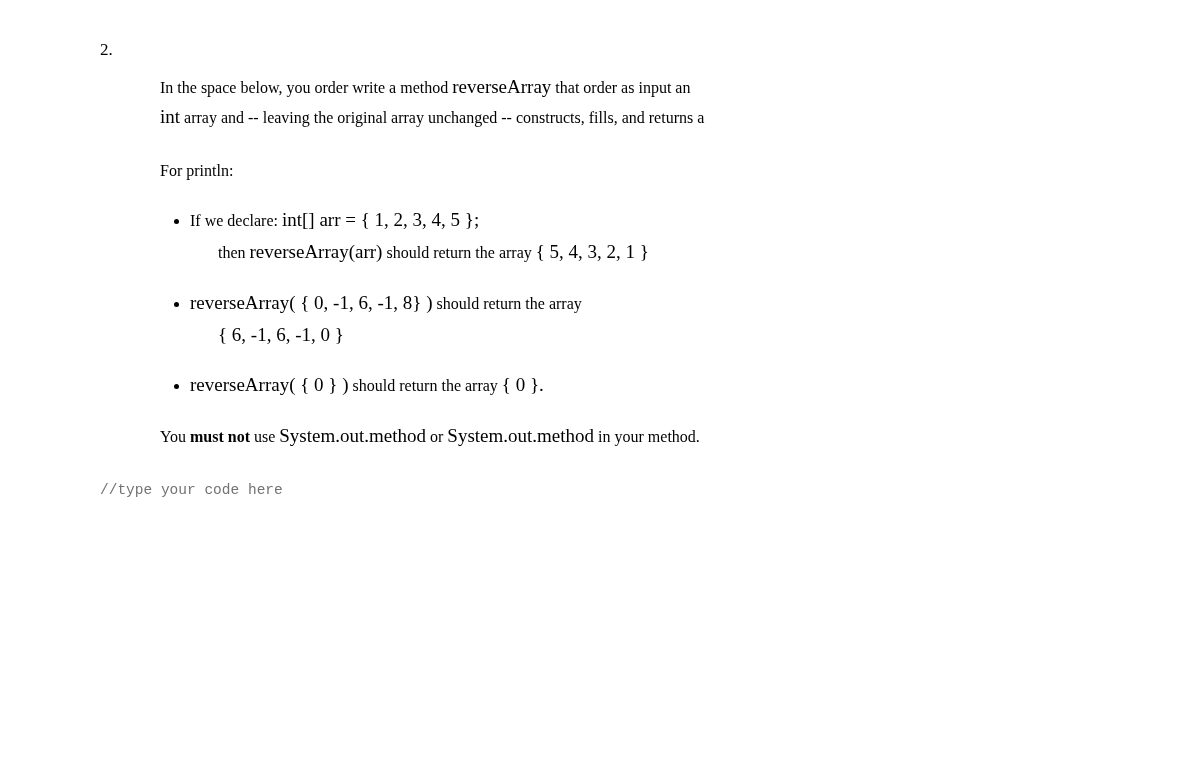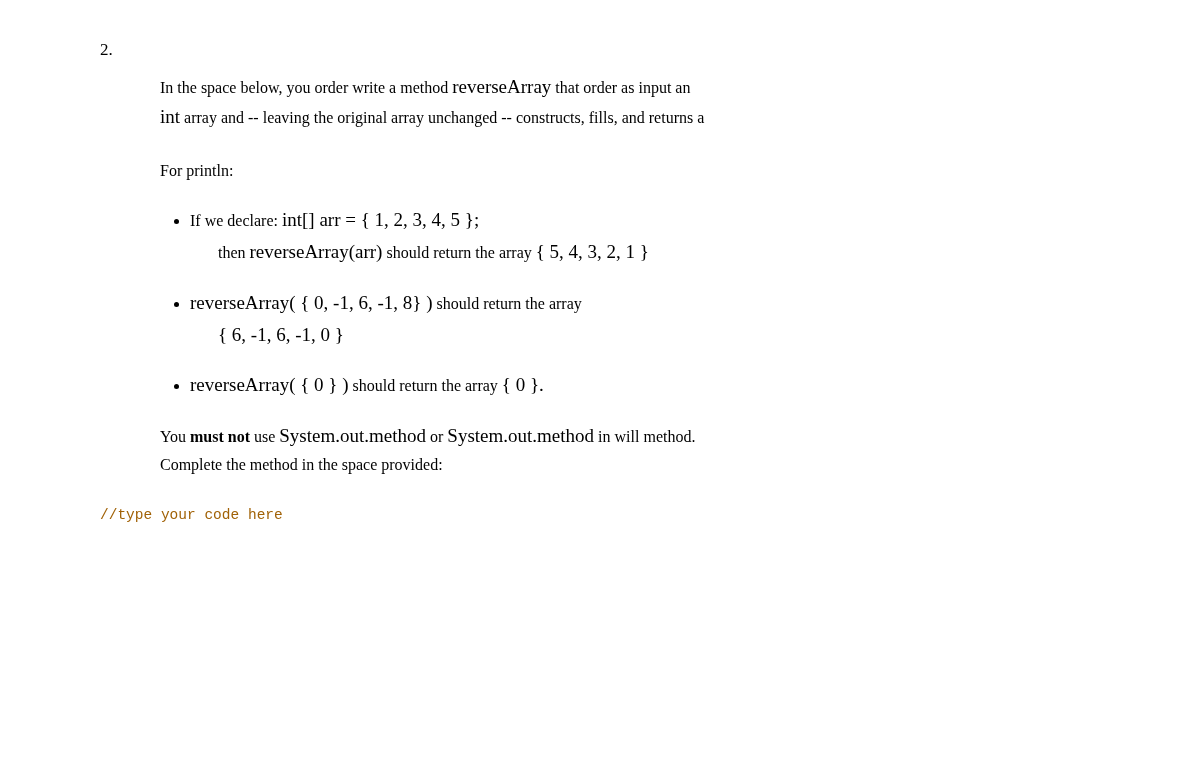--- a/index.html
+++ b/index.html
@@ -64,21 +64,21 @@
     .footer-text {
       font-family: Georgia, 'Times New Roman', Times, serif;
       font-size: 16px;
       line-height: 1.6;
       margin-bottom: 30px;
     }
 
     .code-comment {
       font-family: 'Courier New', Courier, monospace;
       font-size: 14.5px;
-      color: #a16207;
+      color: #737373;
       margin-left: 40px;
       margin-top: 10px;
     }
 
     strong {
       font-weight: bold;
     }
   </style>
 </head>
 <body>
@@ -111,21 +111,20 @@
         </span>
       </li>
 
       <li>
         <code>reverseArray( { 0 } )</code><span> should return the array </span><code>{ 0 }.</code>
       </li>
 
     </ul>
 
     <div class="footer-text">
-      <span>You </span><strong>must not</strong><span> use </span><code>System.out.method</code><span> or </span><code>System.out.method</code><span> in will method.</span><br>
-      <span>Complete the method in the space provided:</span>
+      <span>You </span><strong>must not</strong><span> use </span><code>System.out.method</code><span> or </span><code>System.out.method</code><span> in your method.</span><br>
     </div>
 
   </div>
 
   <div class="code-comment">//type your code here</div>
 
 </div>
 
 </body></html>

